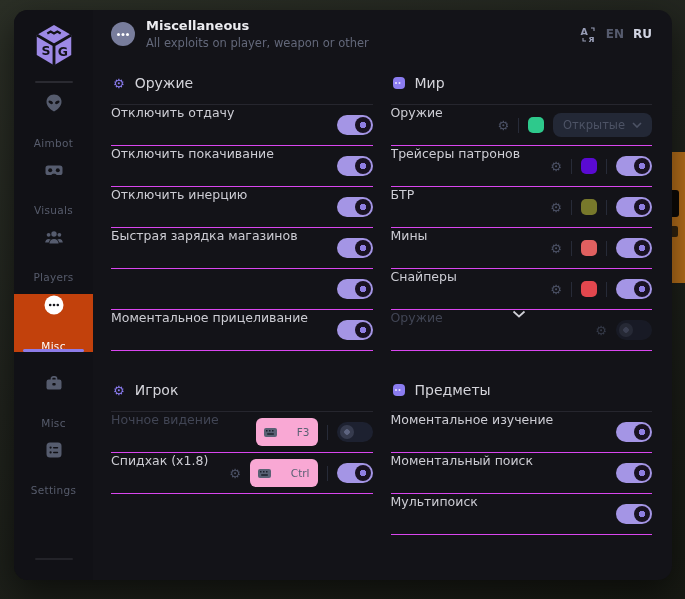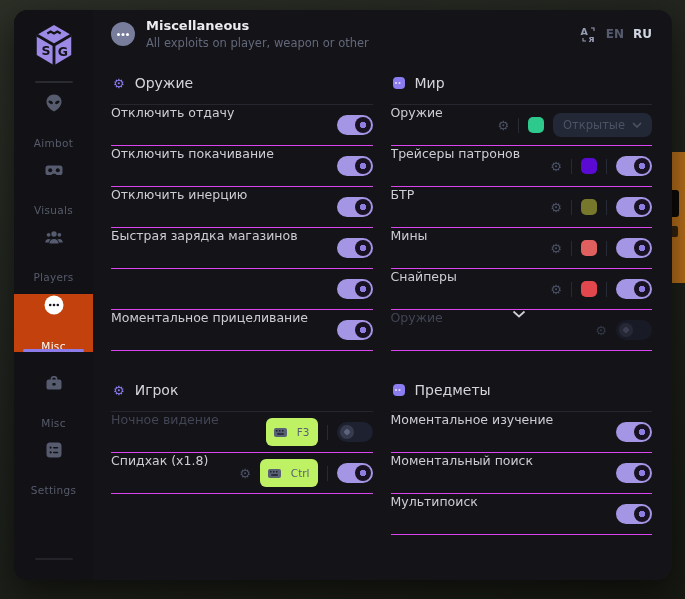--- a/index.html
+++ b/index.html
@@ -56,21 +56,21 @@
   .sq-icon::after{content:"";position:absolute;top:5px;left:2.5px;width:2px;height:2px;border-radius:50%;background:#e9e5ff;box-shadow:3.5px 0 0 #e9e5ff}
   .sec-divider{height:1px;background:#26262e}
 
   .row{height:40px;display:flex;border-bottom:1px solid #d946ef;gap:10px}
   .rlabel{font-size:12.5px;color:#cdcdd4;white-space:nowrap;overflow:hidden;text-overflow:ellipsis}
   .rlabel.dim{color:#414554}
   .controls{margin-left:auto;display:flex;align-items:center;gap:9px;flex:none}
   .vsep{width:1px;height:15px;background:#272b38}
   .swatch{width:16px;height:16px;border-radius:5px;cursor:pointer;flex:none}
   .dropdown{display:flex;align-items:center;gap:7px;background:#232836;border-radius:8px;padding:5px 10px;color:#4d5365;font-size:11.5px;cursor:pointer}
-  .hotkey{display:flex;align-items:center;gap:10px;background:#bef264;border-radius:6px;padding:8px 8px;color:#5a6174;font-size:10.5px;cursor:pointer}
+  .hotkey{display:flex;align-items:center;gap:20px;background:#f9a8d4;border-radius:6px;padding:8px 8px;color:#5a6174;font-size:10.5px;cursor:pointer}
 
   .tg{width:36px;height:20px;border-radius:10px;position:relative;flex:none;cursor:pointer}
   .tg.on{background:#a495e5}
   .tg.on::after{content:"";position:absolute;top:2px;right:2px;width:16px;height:16px;border-radius:50%;
     background:radial-gradient(circle,#8f7ee2 0 3px,#191222 3.5px)}
   .tg.off{background:#1d2130}
   .tg.off::after{content:"";position:absolute;top:3px;left:3px;width:14px;height:14px;border-radius:50%;
     background:radial-gradient(circle,#5d6480 0 2.5px,#363b4e 3px)}
   .tg.dimmed{opacity:.55}
   .radar-mid{flex:1;display:flex;justify-content:center;cursor:pointer}

